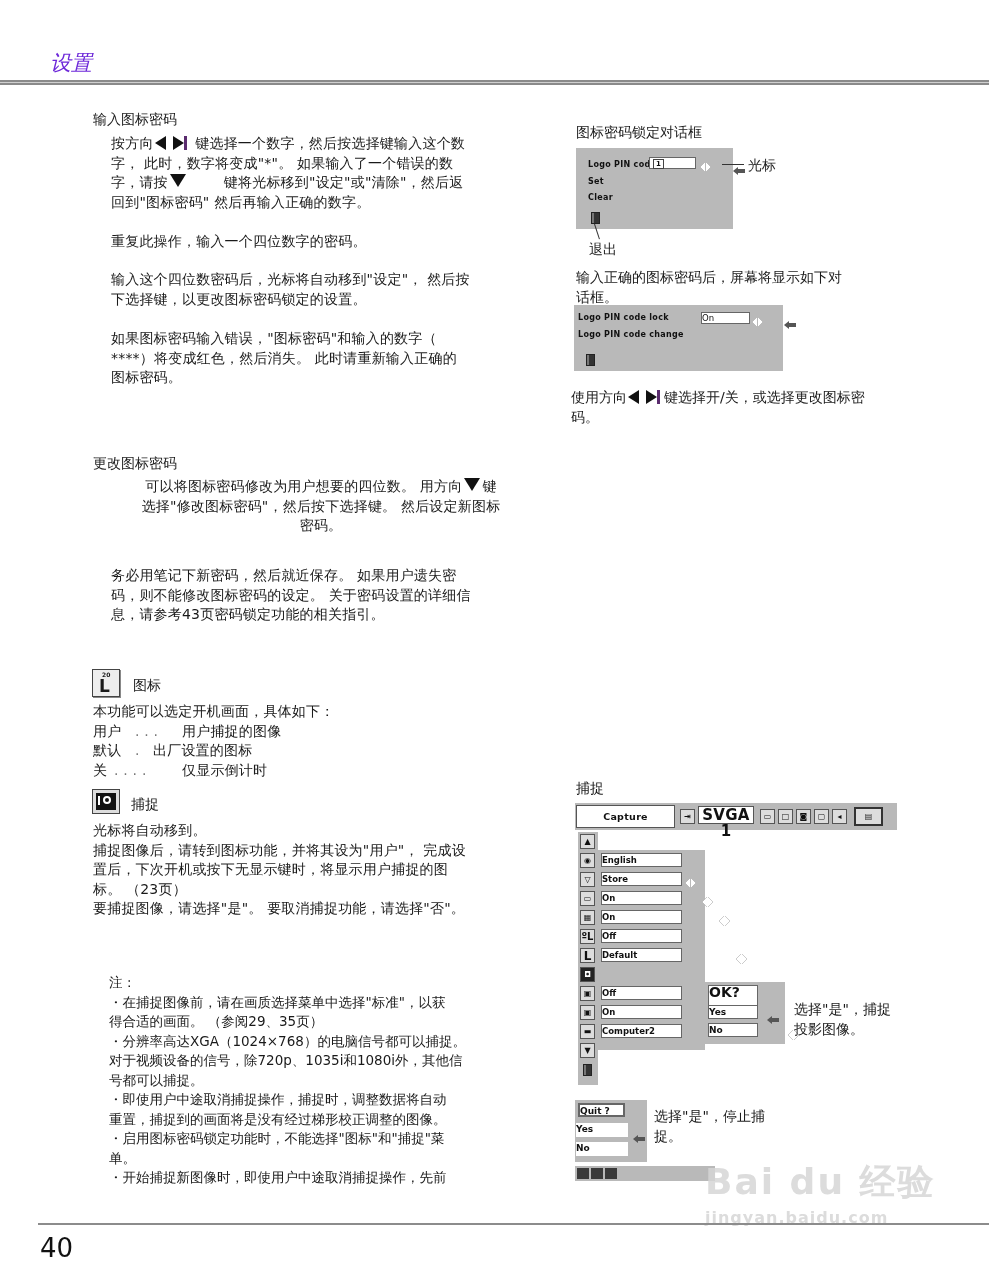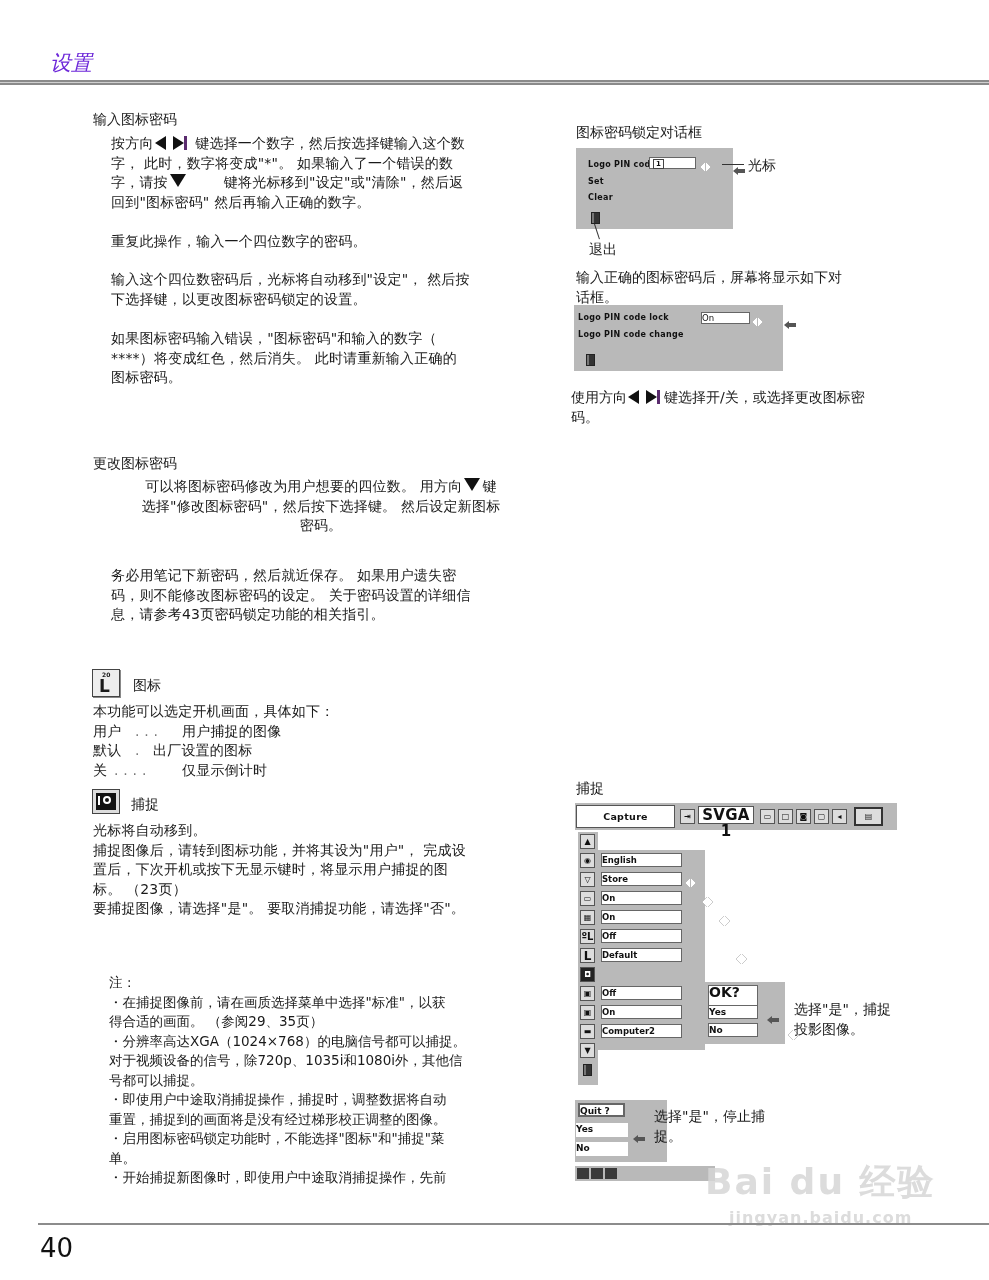--- a/index.html
+++ b/index.html
@@ -250,40 +250,40 @@
   <div class="abs osd-field" style="left:3px; top:23px; width:50px; height:14px; line-height:12px; font-size:9px;">Yes</div>
   <div class="abs osd-field" style="left:3px; top:41px; width:50px; height:14px; line-height:12px; font-size:9px;">No</div>
   <span class="abs arrow-left" style="left:62px; top:27px;"></span>
 </div>
 <div class="abs head" style="left:794px; top:999px;">
   <div>选择"是"，捕捉</div>
   <div>投影图像。</div>
 </div>
 
 
-<div class="abs osd" style="left:575px; top:1100px; width:92px; height:62px;">
+<div class="abs osd" style="left:575px; top:1100px; width:72px; height:62px;">
   <div class="abs osd-field" style="left:3px; top:3px; width:47px; height:14px; line-height:12px; font-size:9px; border-width:2px;">Quit ?</div>
   <div class="abs osd-field" style="left:1px; top:23px; width:52px; height:14px; line-height:12px; font-size:9px; border:none;">Yes</div>
   <div class="abs osd-field" style="left:1px; top:42px; width:52px; height:14px; line-height:12px; font-size:9px; border:none;">No</div>
   <span class="abs arrow-left" style="left:58px; top:28px;"></span>
 </div>
 <div class="abs head" style="left:654px; top:1106px;">
   <div>选择"是"，停止捕</div>
   <div>捉。</div>
 </div>
 
 
 <div class="abs osd" style="left:575px; top:1166px; width:140px; height:15px;">
   <div class="abs" style="left:2px; top:2px; width:12px; height:11px; background:#3a3a3a;"></div>
   <div class="abs" style="left:16px; top:2px; width:12px; height:11px; background:#3a3a3a;"></div>
   <div class="abs" style="left:30px; top:2px; width:12px; height:11px; background:#3a3a3a;"></div>
 </div>
 
 
 <div class="abs wm" style="left:705px; top:1158px; font-size:36px; letter-spacing:2px; opacity:0.85;">Bai du 经验</div>
-<div class="abs wm" style="left:705px; top:1208px; font-size:16px; letter-spacing:1px; opacity:0.85;margin-left:24px;">jingyan.baidu.com</div>
+<div class="abs wm" style="left:705px; top:1208px; font-size:16px; letter-spacing:1px; opacity:0.85;">jingyan.baidu.com</div>
 
 
 <div class="abs" id="footer-rule"></div>
 <div class="abs" id="page-number">40</div>
 
 
 
 
 </body></html>

